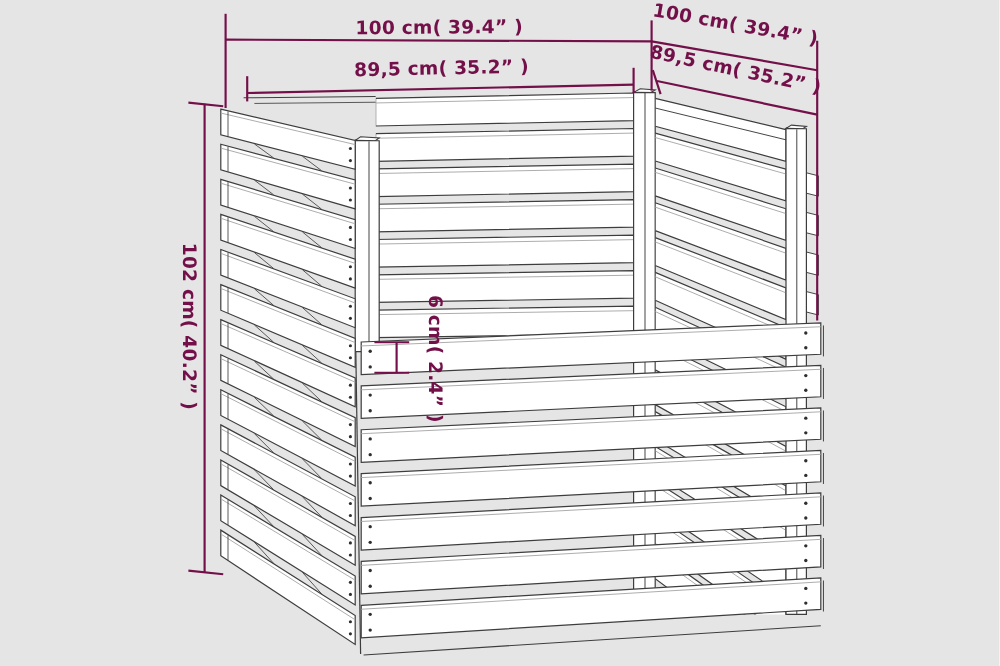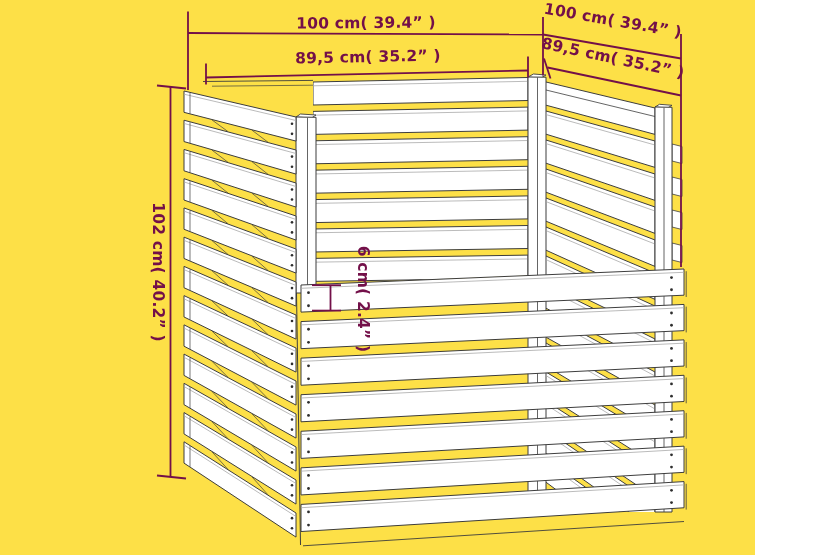--- a/index.html
+++ b/index.html
@@ -1,16 +1,16 @@
 <!DOCTYPE html>
 <html><head>
 <meta charset="utf-8">
 <style>
   html,body{margin:0;padding:0;background:#ffffff;}
-  #stage{position:relative;width:755px;height:555px;background:#fde047;overflow:hidden;
+  #stage{position:relative;width:833px;height:555px;background:#e5e5e5;overflow:hidden;
          font-family:"DejaVu Sans","Liberation Sans",sans-serif;}
   svg{display:block;}
   text.dim{font-family:"DejaVu Sans","Liberation Sans",sans-serif;
            font-weight:bold;font-size:15.5px;letter-spacing:.2px;}
 </style>
 </head>
 <body>
 
 <div id="stage">
 <svg id="art" width="833" height="555" viewBox="0 0 833 555">

